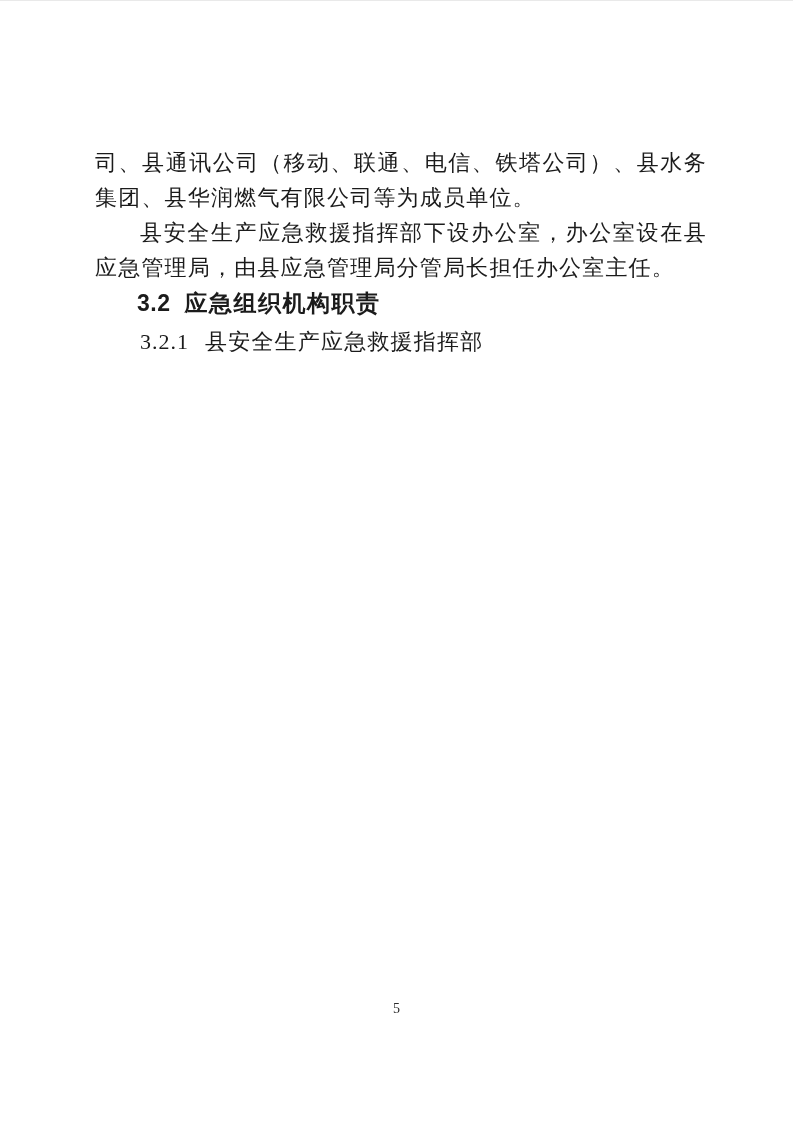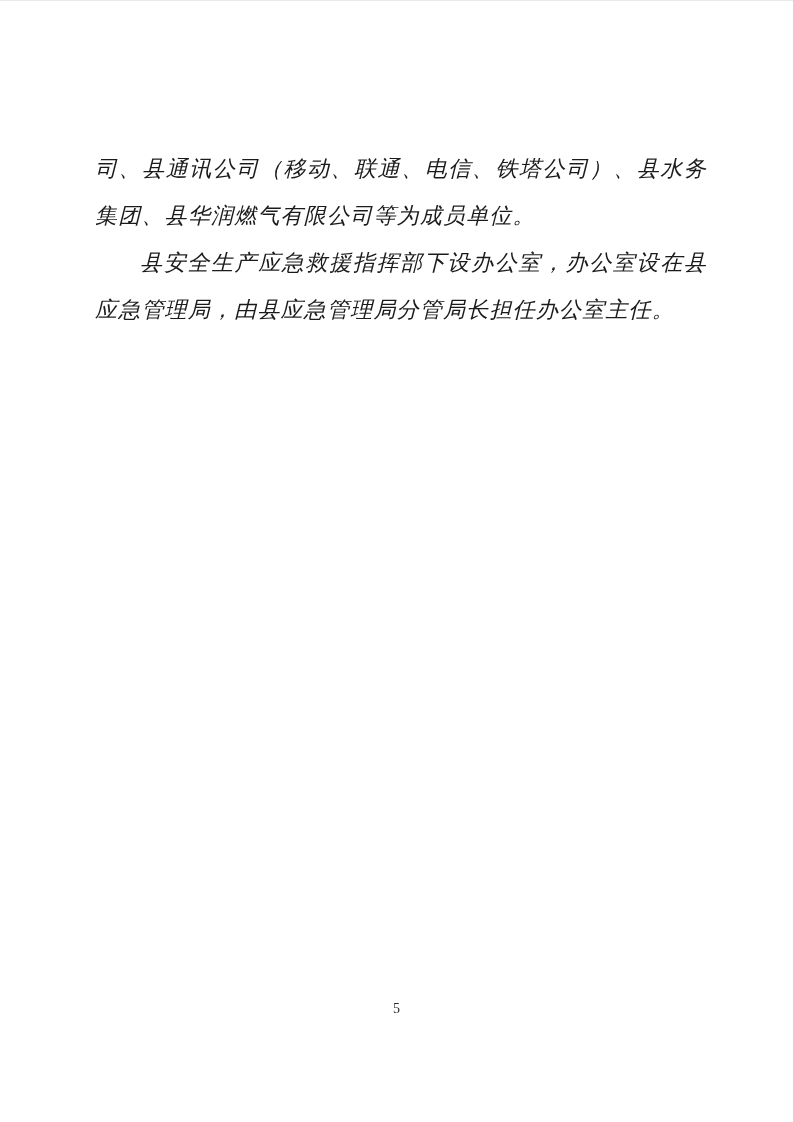--- a/index.html
+++ b/index.html
@@ -15,26 +15,25 @@
   }
   .content {
     position: absolute;
     left: 95px;
     top: 144px;
     width: 612px;
   }
   p.body {
     margin: 0;
     font-size: 22px;
-    line-height: 47px;
+    line-height: 35px;
     letter-spacing: 1.2px;
     text-align: justify;
     text-indent: 45px;
     word-break: break-all;
-    font-style: italic;
   }
   p.body.no-indent { text-indent: 0; }
   h2.h2 {
     margin: 0;
     font-size: 23px;
     line-height: 37.6px;
     font-weight: bold;
     font-family: "Liberation Sans", "DejaVu Sans", sans-serif;
     letter-spacing: 1.5px;
     padding-left: 42px;
@@ -64,21 +63,27 @@
 </head>
 <body>
 
 <div class="page">
   <div class="content">
 
     <p class="body no-indent">司、县通讯公司（移动、联通、电信、铁塔公司）、县水务集团、县华润燃气有限公司等为成员单位。</p>
 
     <p class="body">县安全生产应急救援指挥部下设办公室，办公室设在县应急管理局，由县应急管理局分管局长担任办公室主任。</p>
 
+    <h2 class="h2">
+      <span class="hnum">3.2</span><span>应急组织机构职责</span>
+    </h2>
 
+    <h3 class="h3">
+      <span class="hnum">3.2.1</span><span>县安全生产应急救援指挥部</span>
+    </h3>
 
 
 
 
 
 
   </div>
 
   <div class="page-number">5</div>
 </div>

